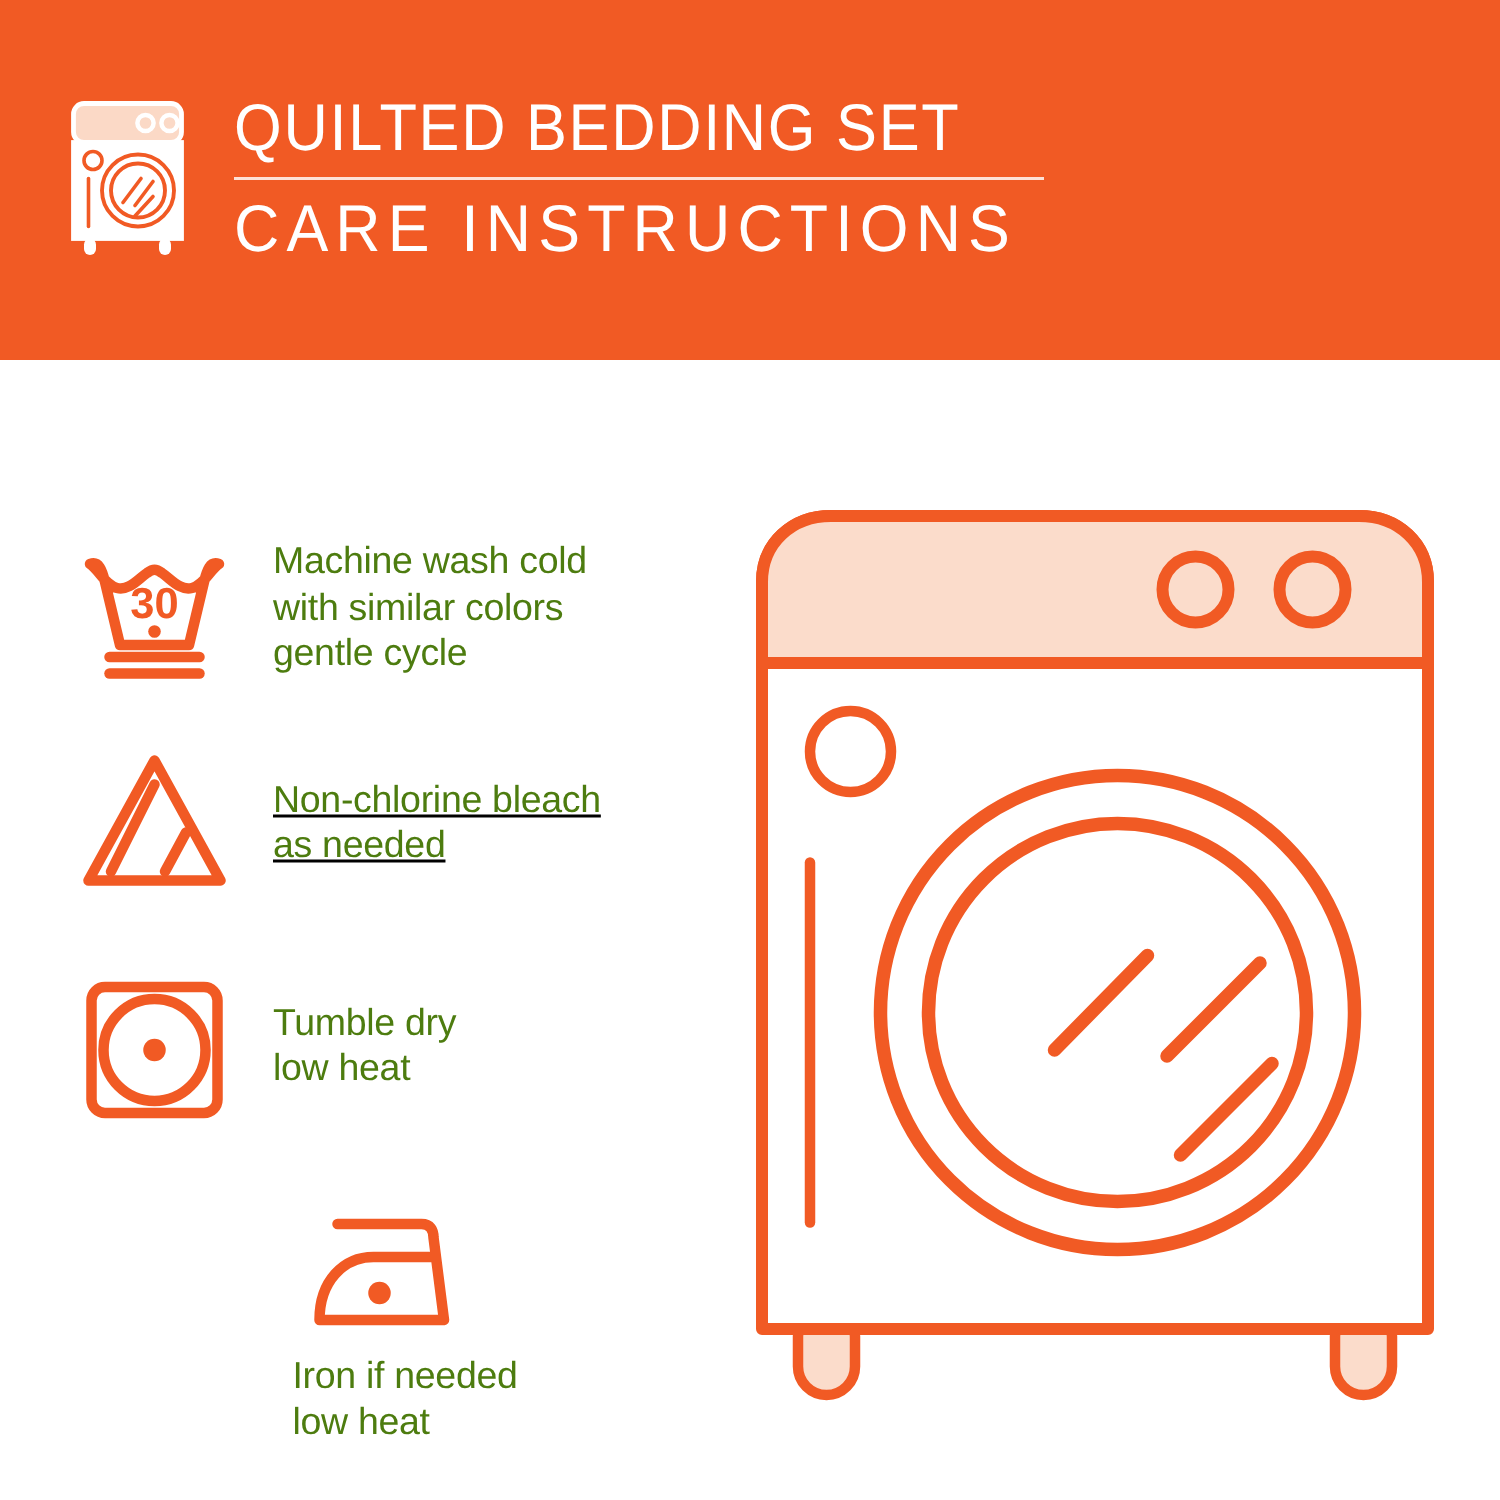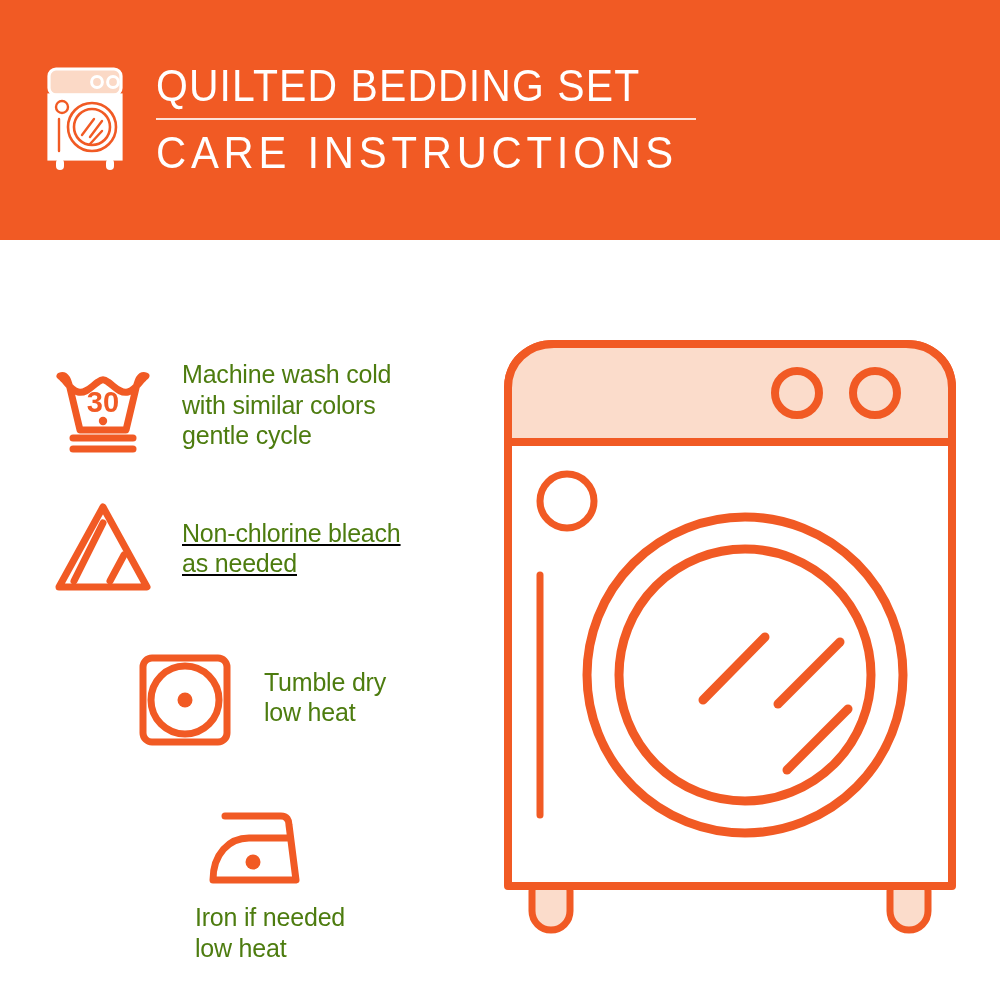--- a/index.html
+++ b/index.html
@@ -92,21 +92,21 @@
   .care-text {
     color: #4d7c0f;
     font-size: 25px;
     line-height: 30.5px;
     letter-spacing: -0.2px;
     margin-left: 24px;
     white-space: pre-line;
   }
   #care-row-0 { top: 110px; }
   #care-row-1 { top: 253px; text-decoration: underline; }
-  #care-row-2 { top: 402px; justify-content: center; }
+  #care-row-2 { top: 402px; }
   #care-row-3 { top: 552px; flex-direction: column; }
 
   
   #machine-illustration {
     position: absolute;
     left: 490px;
     top: 330px;
     width: 480px;
     height: 610px;
   }

